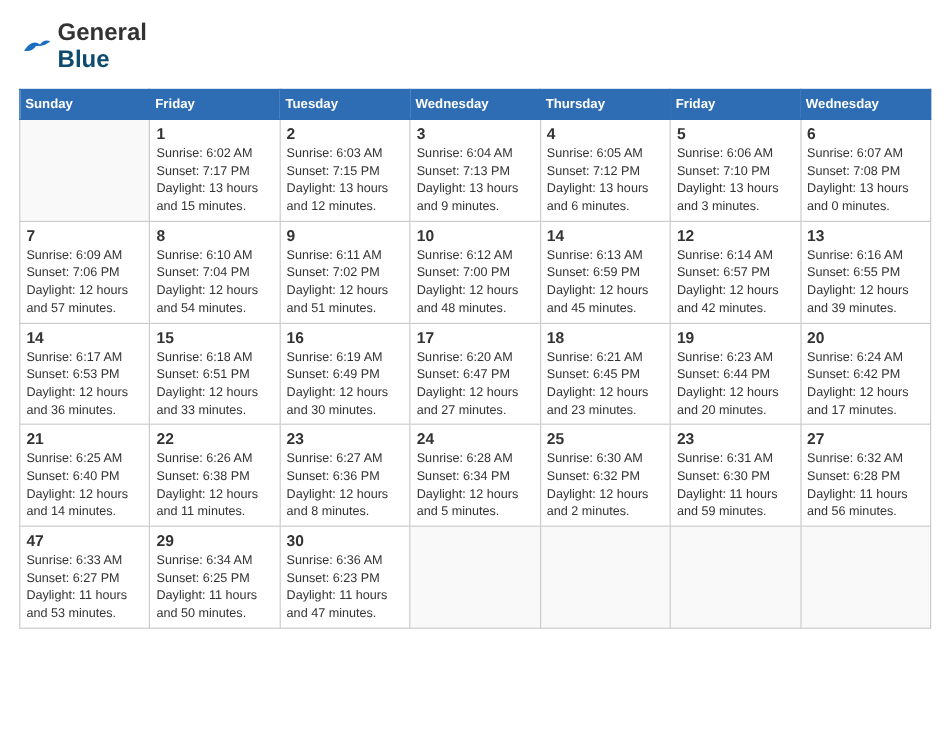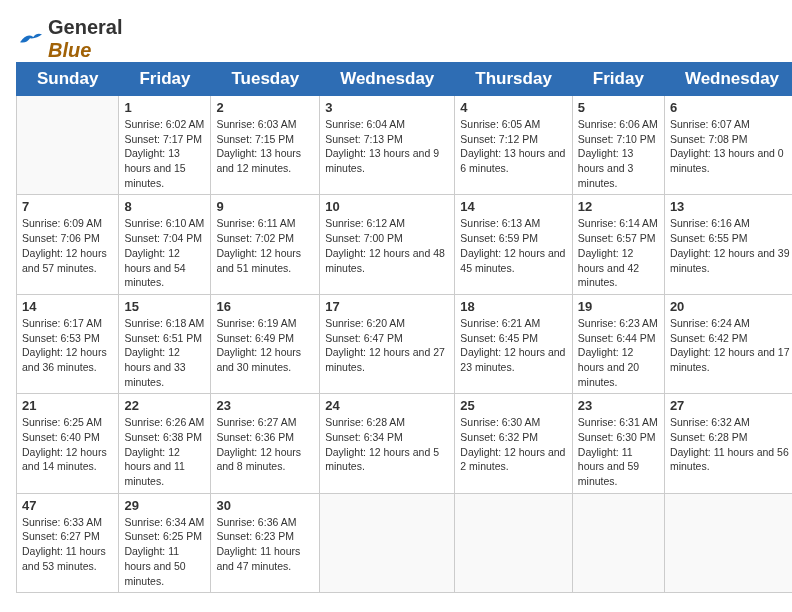--- a/index.html
+++ b/index.html
@@ -7,21 +7,21 @@
       font-family: Arial, sans-serif;
       background: #fff;
       width: 792px;
       min-height: 612px;
       padding: 16px;
     }
     .header {
       display: flex;
       justify-content: space-between;
       align-items: flex-end;
-      margin-bottom: 0;
+      margin-bottom: 12px;
     }
     .logo-wrapper {
       display: flex;
       align-items: center;
       gap: 4px;
     }
     .logo-bird {
       width: 28px;
       height: 20px;
     }
@@ -38,23 +38,23 @@
       color: #555;
     }
     table {
       width: 100%;
       border-collapse: collapse;
       font-size: 11px;
     }
     thead tr th {
       background-color: #2e6db4;
       color: #fff;
-      padding: 6px 20px;
+      padding: 6px 4px;
       text-align: left;
-      font-size: 17px;
+      font-size: 11px;
       font-weight: bold;
       border: 1px solid #2e6db4;
     }
     tbody tr td {
       border: 1px solid #ccc;
       vertical-align: top;
       padding: 4px 5px;
       height: 80px;
       width: calc(100% / 7);
       background: #fff;
@@ -78,21 +78,21 @@
 </head>
 <body>
 
 <div class="header">
   <div class="logo-wrapper">
     <svg class="logo-bird" viewBox="0 0 40 30" xmlns="http://www.w3.org/2000/svg">
       <path d="M5,20 Q15,5 25,12 Q30,5 38,8 Q30,15 20,14 Q15,22 5,20Z" fill="#1a6fc4"></path>
     </svg>
     <div>
       <span style="font-size:20px;font-weight:bold;color:#333;">General</span><br>
-      <span style="font-size:20px;font-weight:bold;color:#a16207;font-style:italic;">Blue</span>
+      <span style="font-size:20px;font-weight:bold;color:#0c4a6e;">Blue</span>
     </div>
   </div>
 </div>
 
 <table>
   <thead>
     <tr>
     <th>Sunday</th>
         <th>Friday</th>
         <th>Tuesday</th>

